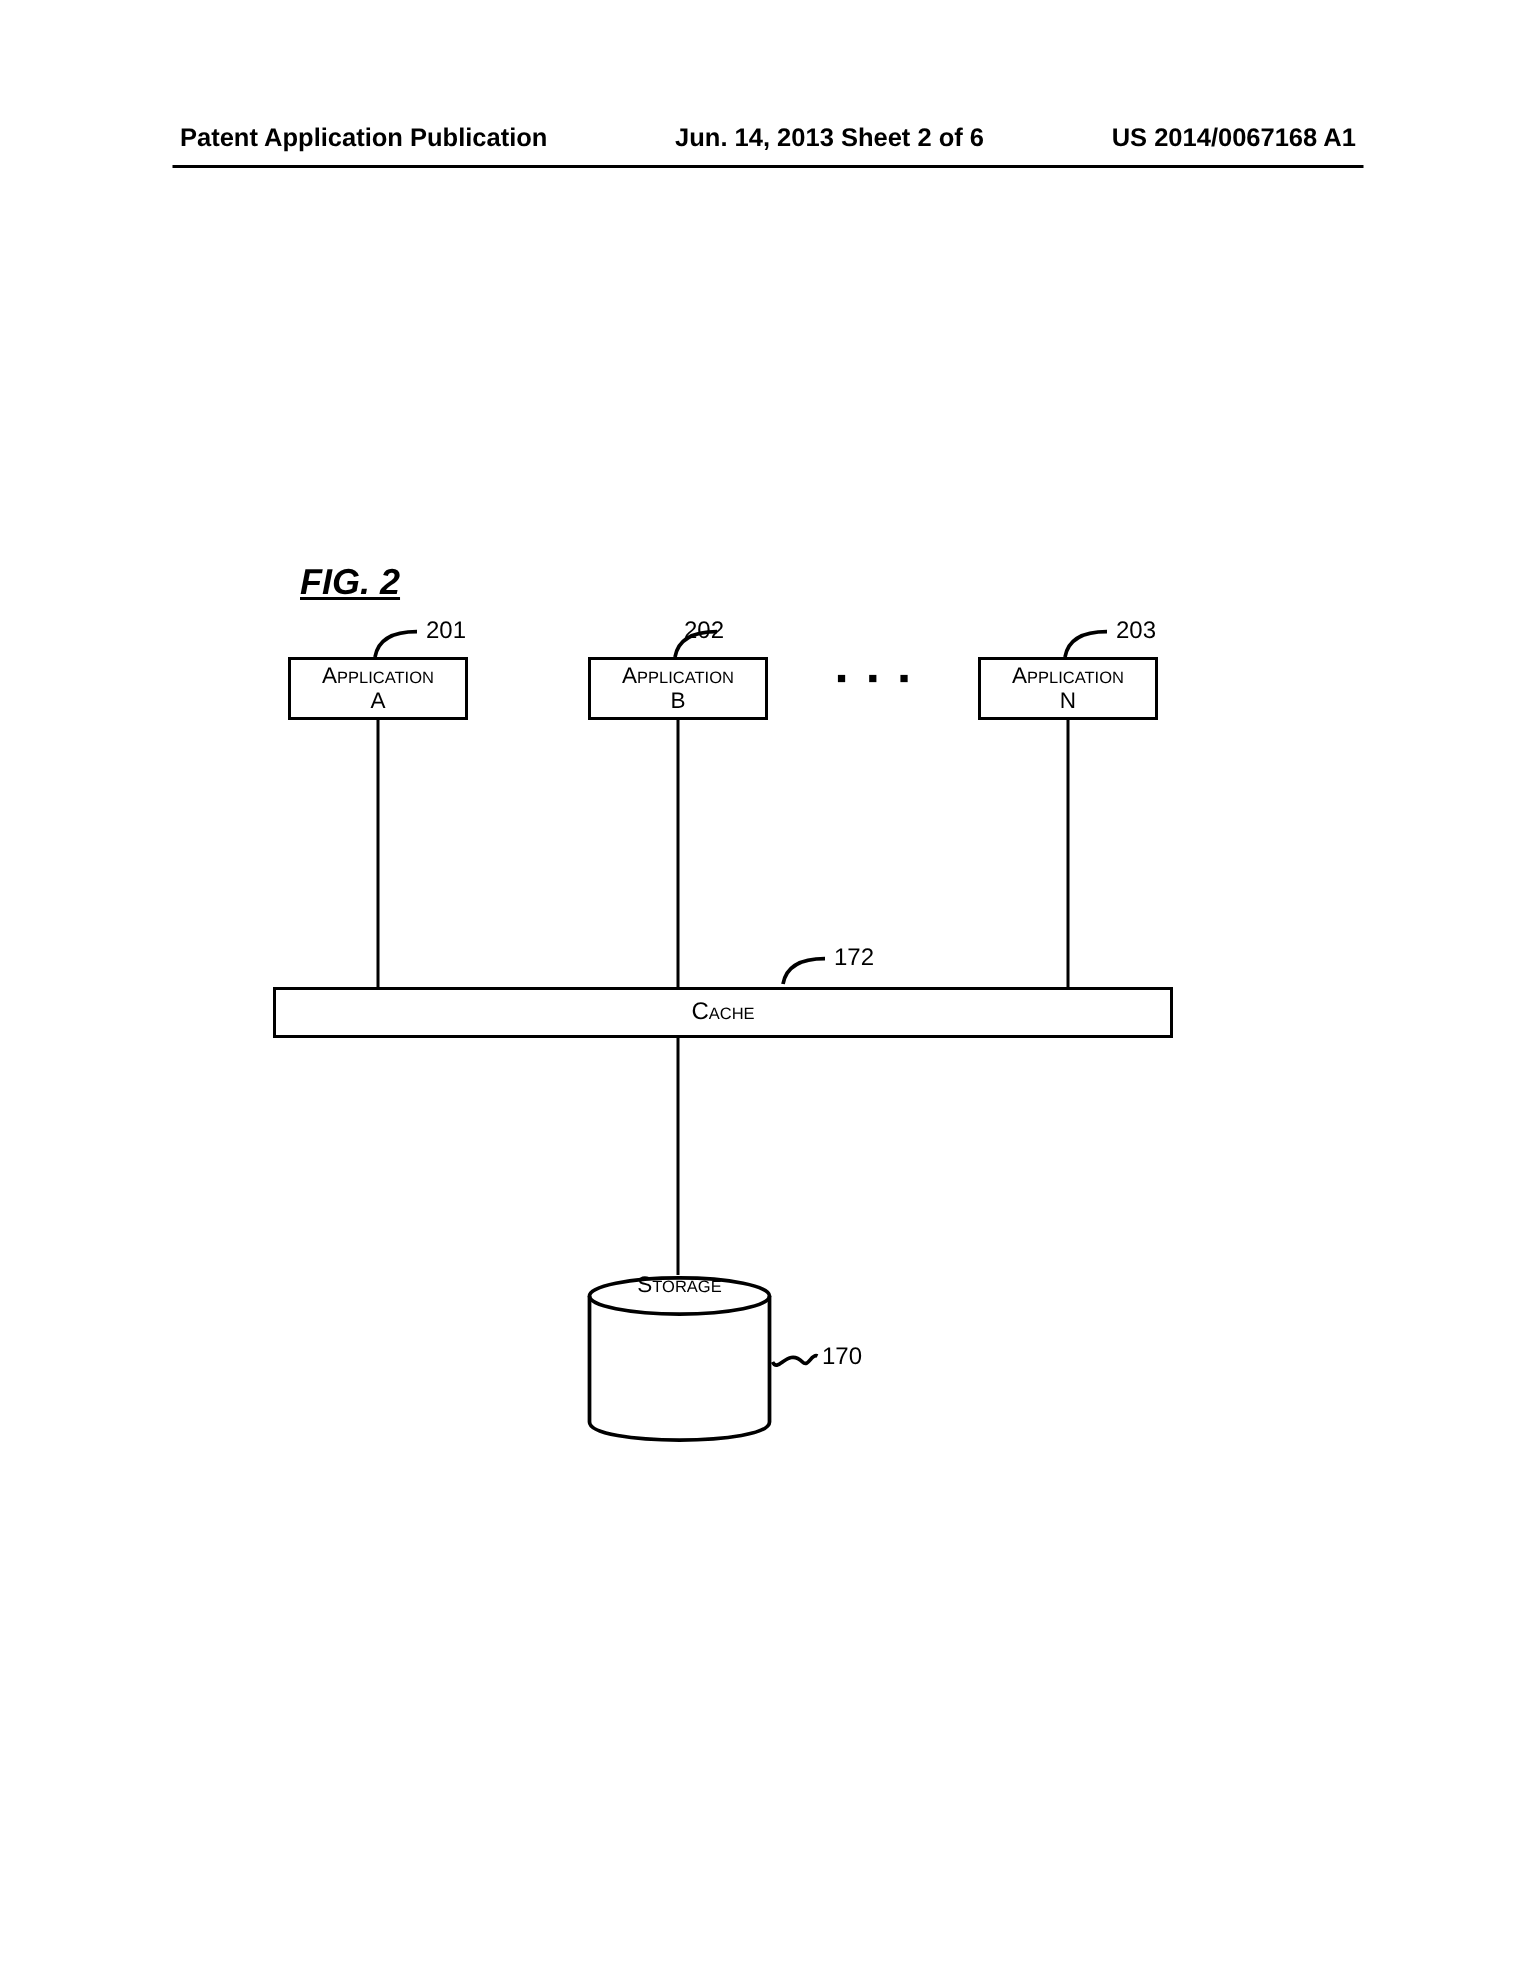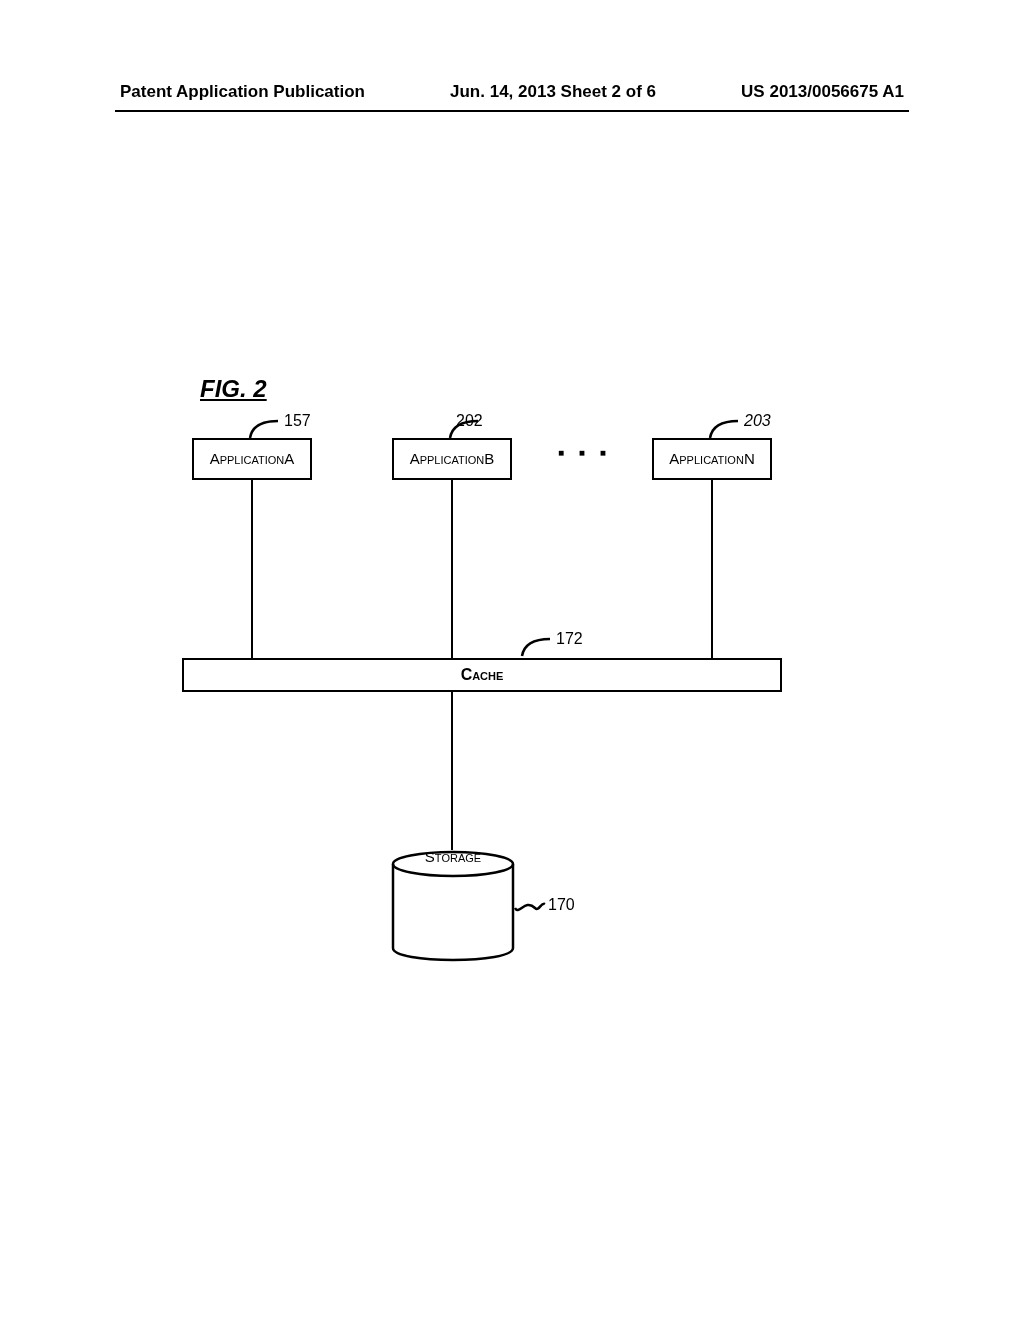--- a/index.html
+++ b/index.html
@@ -44,21 +44,21 @@
     text-decoration: underline;
   }
   .box {
     position: absolute;
     border: 2.5px solid #000;
     text-align: center;
     font-size: 15px;
     box-sizing: border-box;
     line-height: 1.15;
     display: flex;
-    flex-direction: row;
+    flex-direction: column;
     justify-content: center;
     align-items: center;
   }
   .box .line1 { font-variant: small-caps; }
   .box .line2 { }
   .cache-box {
     position: absolute;
     border: 2.5px solid #000;
     text-align: center;
     font-size: 16px;
@@ -89,41 +89,41 @@
 </style>
 </head>
 <body>
 
 <div class="page">
 
   <div class="header">
     <div class="header-row">
       <span>Patent Application Publication</span>
       <span>Jun. 14, 2013  Sheet 2 of 6</span>
-      <span>US 2013/0056675 A1</span>
+      <span>US 2014/0067168 A1</span>
     </div>
   </div>
   <div class="header-rule"></div>
 
   <div class="fig-title" style="left:200px; top:375px;">FIG. 2</div>
 
   <svg style="position:absolute; left:248px; top:418px;" width="34" height="22">
     <path d="M2,20 C4,8 14,3 30,3" stroke="#000" stroke-width="2.5" fill="none"></path>
   </svg>
-  <div class="ref" style="left:284px; top:412px;">157</div>
+  <div class="ref" style="left:284px; top:412px;">201</div>
 
   <svg style="position:absolute; left:448px; top:418px;" width="34" height="22">
     <path d="M2,20 C4,8 14,3 30,3" stroke="#000" stroke-width="2.5" fill="none"></path>
   </svg>
   <div class="ref" style="left:456px; top:412px;">202</div>
 
   <svg style="position:absolute; left:708px; top:418px;" width="34" height="22">
     <path d="M2,20 C4,8 14,3 30,3" stroke="#000" stroke-width="2.5" fill="none"></path>
   </svg>
-  <div class="ref" style="left:744px; top:412px;font-style:italic;">203</div>
+  <div class="ref" style="left:744px; top:412px;">203</div>
 
   <div class="box" style="left:192px; top:438px; width:120px; height:42px;">
     <span class="line1">Application</span>
     <span class="line2">A</span>
   </div>
 
   <div class="box" style="left:392px; top:438px; width:120px; height:42px;">
     <span class="line1">Application</span>
     <span class="line2">B</span>
   </div>
@@ -137,21 +137,21 @@
 
   <div class="vline" style="left:251px; top:480px; height:178px;"></div>
   <div class="vline" style="left:451px; top:480px; height:178px;"></div>
   <div class="vline" style="left:711px; top:480px; height:178px;"></div>
 
   <svg style="position:absolute; left:520px; top:636px;" width="34" height="22">
     <path d="M2,20 C4,8 14,3 30,3" stroke="#000" stroke-width="2.5" fill="none"></path>
   </svg>
   <div class="ref" style="left:556px; top:630px;">172</div>
 
-  <div class="cache-box" style="left:182px; top:658px; width:600px; height:34px;font-weight:bold;">
+  <div class="cache-box" style="left:182px; top:658px; width:600px; height:34px;">
     <span>Cache</span>
   </div>
 
   <div class="vline" style="left:451px; top:692px; height:158px;"></div>
 
   <svg class="cylinder" style="left:390px; top:850px;" width="126" height="115">
 
     <ellipse cx="63" cy="14" rx="60" ry="12" fill="#fff" stroke="#000" stroke-width="2.5"></ellipse>
 
     <path d="M3,14 L3,98" stroke="#000" stroke-width="2.5" fill="none"></path>

